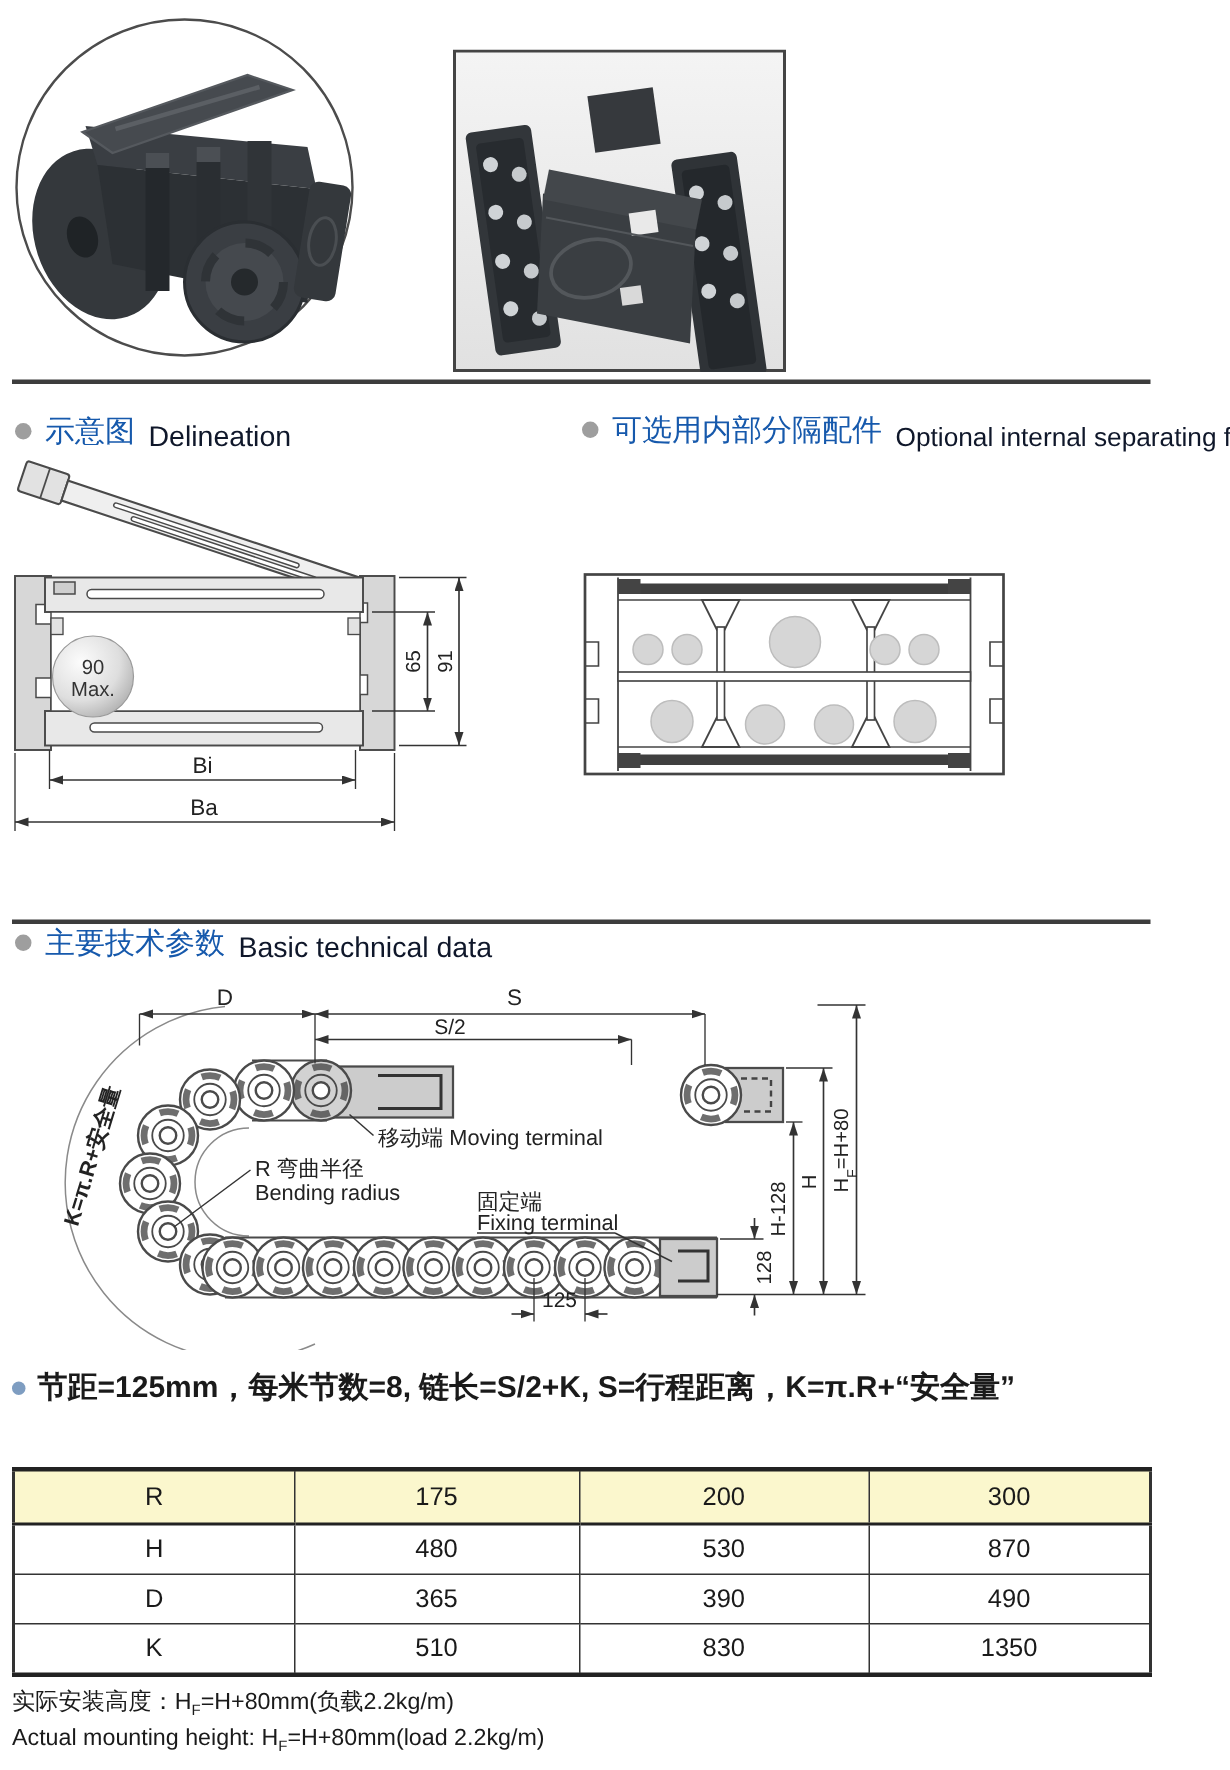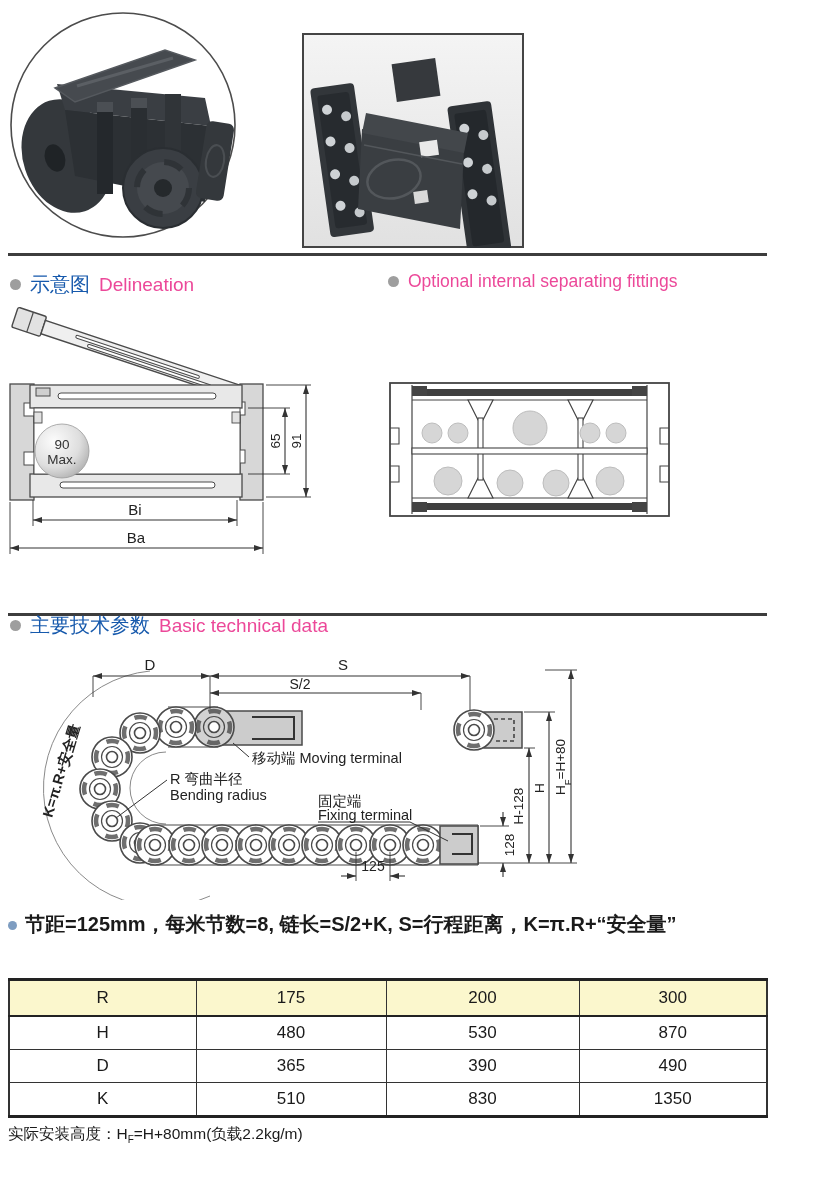--- a/index.html
+++ b/index.html
@@ -3,21 +3,21 @@
 <meta charset="utf-8">
 <style>
   html,body{margin:0;padding:0;background:#fff;}
   .page{position:relative;width:820px;height:1180px;background:#ffffff;
         font-family:"Liberation Sans",sans-serif;color:#1a1a1a;overflow:hidden;}
   .abs{position:absolute;}
   .rule{position:absolute;left:8px;width:759px;height:3px;background:#3d3d3d;}
   .sec-header{position:absolute;display:flex;align-items:center;gap:9px;white-space:nowrap;}
   .sec-bullet{width:11px;height:11px;border-radius:50%;background:#9e9e9e;flex:0 0 auto;}
   .sec-zh{color:#1659ac;font-weight:normal;font-size:20px;}
-  .sec-en{color:#ec4899;font-size:19px;}
+  .sec-en{color:#0f172a;font-size:19px;margin-top:10px;}
   .note-line{position:absolute;left:8px;display:flex;align-items:center;gap:8px;
              font-size:20px;font-weight:600;white-space:nowrap;}
   .note-bullet{width:9px;height:9px;border-radius:50%;background:#7e9dc1;flex:0 0 auto;margin-top:1px;}
   table.spec{position:absolute;left:8px;top:978px;width:758px;border-collapse:collapse;
              table-layout:fixed;border-top:3px solid #222;border-bottom:3px solid #222;
              border-left:2px solid #333;border-right:2px solid #333;font-size:17px;}
   table.spec td{border:1.5px solid #333;text-align:center;padding:0;height:32px;}
   table.spec thead td{background:#fbf7cd;border-bottom:2.5px solid #222;height:34px;}
   .footer-line{position:absolute;left:8px;font-size:15.5px;white-space:nowrap;}
   .footer-zh{font-weight:400;}
@@ -106,20 +106,21 @@
   <div class="rule" style="top:253px;"></div>
 
   <div class="sec-header" style="left:10px;top:271px;">
     <span class="sec-bullet"></span>
     <span class="sec-zh">示意图</span>
     <span class="sec-en">Delineation</span>
   </div>
 
   <div class="sec-header" style="left:388px;top:271px;">
     <span class="sec-bullet"></span>
+    <span class="sec-zh">可选用内部分隔配件</span>
     <span class="sec-en" style="font-size:17.5px;">Optional internal separating fittings</span>
   </div>
 
   <svg class="abs" style="left:5px;top:303px;" width="315" height="285" viewBox="5 303 315 285">
     <defs>
       <marker id="d-ar" markerUnits="userSpaceOnUse" markerWidth="10" markerHeight="8" refX="9" refY="3" orient="auto-start-reverse">
         <path d="M0,0 L9,3 L0,6 Z" fill="#333"></path>
       </marker>
       <radialGradient id="sph" cx="0.35" cy="0.32" r="0.8">
         <stop offset="0" stop-color="#fcfcfc"></stop>
@@ -382,14 +383,17 @@
         <td>510</td>
         <td>830</td>
         <td>1350</td>
       </tr>
     </tbody>
   </table>
 
   <div class="footer-line footer-zh" style="top:1124px;">
     <span>实际安装高度：H</span><sub>F</sub><span>=H+80mm(负载2.2kg/m)</span>
   </div>
+  <div class="footer-line footer-en" style="top:1150px;">
+    <span>Actual mounting height: H</span><sub>F</sub><span>=H+80mm(load 2.2kg/m)</span>
+  </div>
 
 </div>
 
 </body></html>

